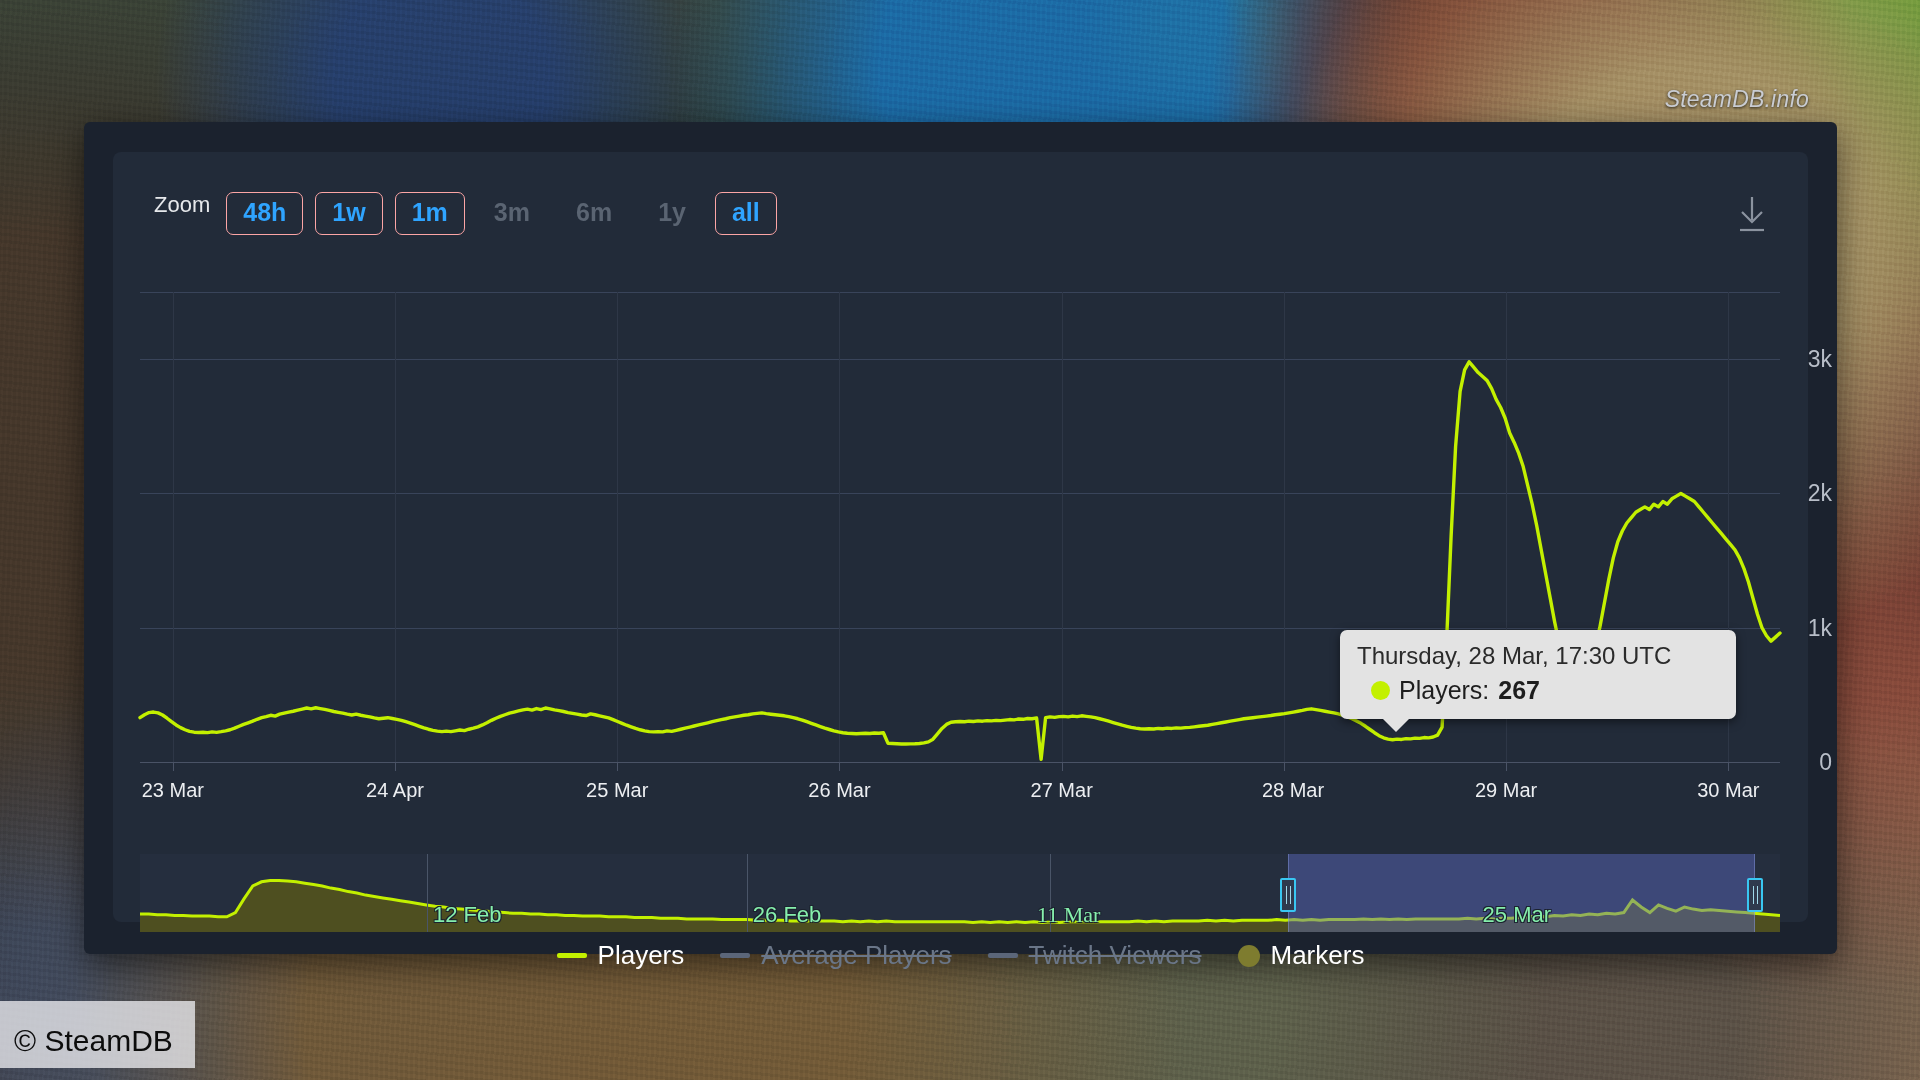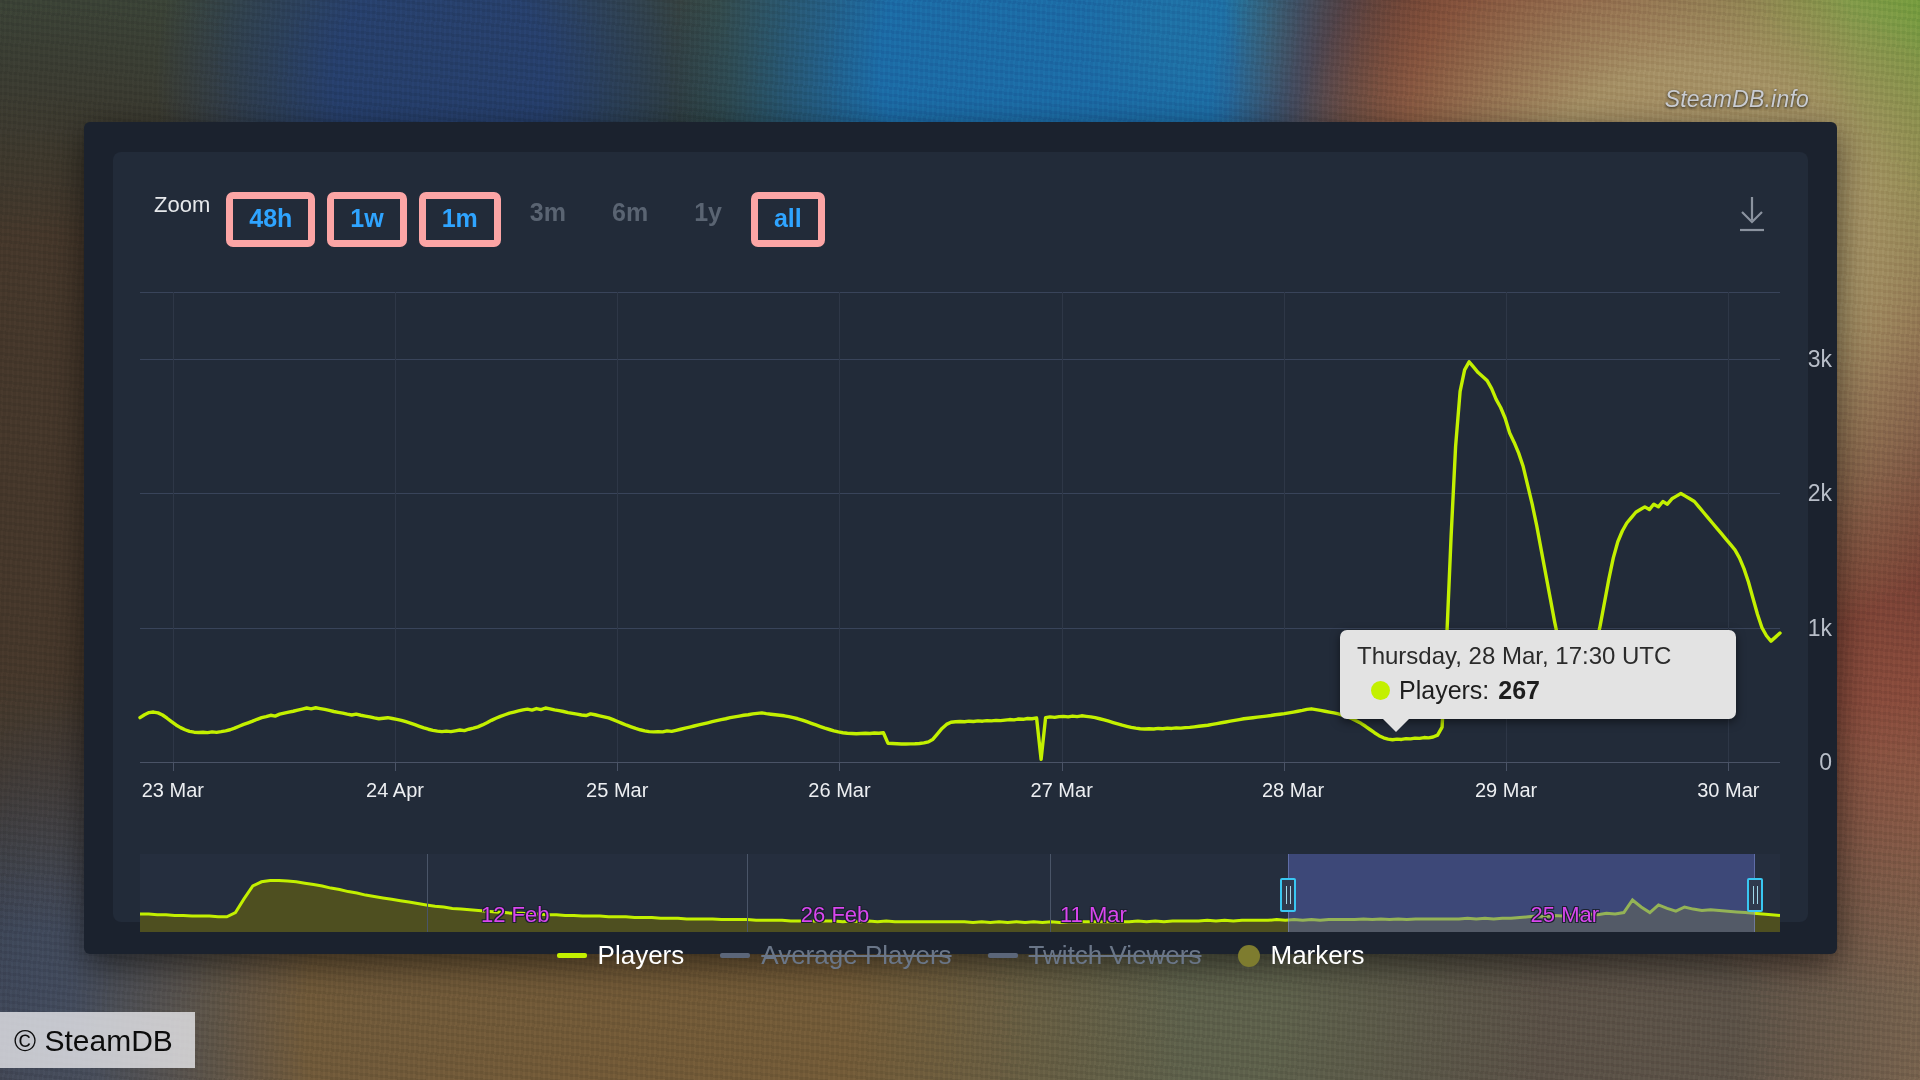--- a/index.html
+++ b/index.html
@@ -86,21 +86,21 @@
   .rbtn {
     font-size: 25px;
     font-weight: bold;
     padding: 7px 16px 9px;
     border-radius: 7px;
     line-height: 1;
     white-space: nowrap;
   }
   .rbtn.on {
     color: #2fa4ff;
-    border: 7px solid #fca5a5;
+    border: 1px solid #fca5a5;
     background: transparent;
     cursor: pointer;
   }
   .rbtn.off {
     color: #5a6472;
     border: 1px solid transparent;
     background: transparent;
     cursor: default;
   }
 
@@ -164,24 +164,23 @@
   }
   #navsvg { position: absolute; inset: 0; }
   .navdiv {
     position: absolute; top: 0; bottom: 0;
     width: 1px; background: #4a5568;
   }
   .navlabel {
     position: absolute;
     bottom: 4px;
     font-size: 22px;
-    color: #d946ef;
+    color: #86efac;
     text-shadow: 1px 1px 0 #1b222e, -1px 1px 0 #1b222e, 1px -1px 0 #1b222e, -1px -1px 0 #1b222e;
     white-space: nowrap;
-    margin-left: 48px;
   }
   #navsel {
     position: absolute; top: 0; bottom: 0;
     background: rgba(90,104,190,0.45);
     border-left: 1px solid rgba(160,180,255,.35);
     border-right: 1px solid rgba(160,180,255,.35);
     cursor: move;
   }
   .navhandle {
     position: absolute;
@@ -261,21 +260,21 @@
     border-top: 14px solid #e3e3e3;
   }
 
   
   #watermark {
     position: absolute;
     left: 0; bottom: 12px;
     background: rgba(235,235,238,0.78);
     color: #0c0c0c;
     font-size: 30px;
-    padding: 12px 22px 10px 14px;
+    padding: 23px 22px 10px 14px;
     white-space: nowrap;
   }
 </style>
 </head>
 <body>
 
 <div id="bg"></div>
 
 <div id="panel">
 
@@ -350,21 +349,21 @@
       <svg id="navsvg" viewBox="0 0 1640 78" preserveAspectRatio="none">
           <path d="M0,78 L0.00,60.00 L8.68,60.00 L17.35,60.70 L26.03,60.70 L34.71,61.40 L43.39,61.40 L52.06,62.10 L60.74,62.10 L69.42,62.10 L78.10,62.80 L86.77,62.80 L95.45,58.60 L104.13,44.60 L112.80,32.00 L121.48,27.80 L130.16,26.40 L138.84,26.40 L147.51,27.10 L156.19,27.80 L164.87,29.20 L173.54,30.60 L182.22,32.00 L190.90,34.10 L199.58,35.50 L208.25,37.60 L216.93,39.00 L225.61,41.10 L234.29,42.50 L242.96,43.90 L251.64,45.30 L260.32,46.70 L268.99,48.10 L277.67,49.50 L286.35,50.90 L295.03,52.30 L303.70,53.00 L312.38,54.40 L321.06,55.10 L329.74,55.80 L338.41,56.50 L347.09,57.20 L355.77,57.90 L364.44,58.60 L373.12,59.30 L381.80,59.30 L390.48,60.00 L399.15,60.00 L407.83,60.70 L416.51,60.70 L425.19,61.40 L433.86,61.40 L442.54,62.10 L451.22,62.10 L459.89,62.10 L468.57,62.80 L477.25,62.80 L485.93,62.80 L494.60,63.50 L503.28,63.50 L511.96,63.50 L520.63,64.20 L529.31,64.20 L537.99,64.20 L546.67,64.90 L555.34,64.90 L564.02,64.90 L572.70,64.90 L581.38,65.60 L590.05,65.60 L598.73,65.60 L607.41,65.60 L616.08,66.30 L624.76,66.30 L633.44,66.30 L642.12,66.30 L650.79,67.00 L659.47,67.00 L668.15,67.00 L676.83,67.00 L685.50,67.00 L694.18,67.00 L702.86,67.70 L711.53,67.00 L720.21,67.70 L728.89,67.00 L737.57,67.70 L746.24,67.00 L754.92,67.70 L763.60,67.70 L772.28,67.70 L780.95,67.70 L789.63,67.70 L798.31,67.70 L806.98,67.70 L815.66,67.70 L824.34,67.70 L833.02,68.40 L841.69,67.70 L850.37,68.40 L859.05,67.70 L867.72,68.40 L876.40,67.70 L885.08,68.40 L893.76,67.70 L902.43,68.40 L911.11,67.70 L919.79,68.40 L928.47,67.70 L937.14,67.70 L945.82,67.70 L954.50,67.70 L963.17,67.70 L971.85,67.70 L980.53,67.70 L989.21,67.70 L997.88,67.00 L1006.56,67.70 L1015.24,67.00 L1023.92,67.70 L1032.59,67.00 L1041.27,67.00 L1049.95,67.00 L1058.62,67.00 L1067.30,66.30 L1075.98,67.00 L1084.66,66.30 L1093.33,67.00 L1102.01,66.30 L1110.69,66.30 L1119.37,66.30 L1128.04,66.30 L1136.72,65.60 L1145.40,66.30 L1154.07,65.60 L1162.75,66.30 L1171.43,65.60 L1180.11,66.30 L1188.78,65.60 L1197.46,65.60 L1206.14,65.60 L1214.81,65.60 L1223.49,64.90 L1232.17,65.60 L1240.85,64.90 L1249.52,65.60 L1258.20,64.90 L1266.88,65.60 L1275.56,64.90 L1284.23,64.90 L1292.91,64.90 L1301.59,64.90 L1310.26,64.90 L1318.94,64.90 L1327.62,64.20 L1336.30,64.90 L1344.97,64.20 L1353.65,64.90 L1362.33,64.20 L1371.01,64.20 L1379.68,63.50 L1388.36,62.80 L1397.04,62.10 L1405.71,62.80 L1414.39,61.40 L1423.07,62.10 L1431.75,60.70 L1440.42,61.40 L1449.10,60.00 L1457.78,60.70 L1466.46,59.30 L1475.13,60.00 L1483.81,58.60 L1492.49,46.00 L1501.16,53.00 L1509.84,58.60 L1518.52,50.90 L1527.20,54.40 L1535.87,57.20 L1544.55,53.00 L1553.23,55.10 L1561.90,56.50 L1570.58,55.80 L1579.26,56.50 L1587.94,57.20 L1596.61,57.90 L1605.29,58.60 L1613.97,59.30 L1622.65,60.00 L1631.32,60.70 L1640.00,61.40 L1640,78 Z" fill="#4e4f20"></path>
           <path d="M0.00,60.00 L8.68,60.00 L17.35,60.70 L26.03,60.70 L34.71,61.40 L43.39,61.40 L52.06,62.10 L60.74,62.10 L69.42,62.10 L78.10,62.80 L86.77,62.80 L95.45,58.60 L104.13,44.60 L112.80,32.00 L121.48,27.80 L130.16,26.40 L138.84,26.40 L147.51,27.10 L156.19,27.80 L164.87,29.20 L173.54,30.60 L182.22,32.00 L190.90,34.10 L199.58,35.50 L208.25,37.60 L216.93,39.00 L225.61,41.10 L234.29,42.50 L242.96,43.90 L251.64,45.30 L260.32,46.70 L268.99,48.10 L277.67,49.50 L286.35,50.90 L295.03,52.30 L303.70,53.00 L312.38,54.40 L321.06,55.10 L329.74,55.80 L338.41,56.50 L347.09,57.20 L355.77,57.90 L364.44,58.60 L373.12,59.30 L381.80,59.30 L390.48,60.00 L399.15,60.00 L407.83,60.70 L416.51,60.70 L425.19,61.40 L433.86,61.40 L442.54,62.10 L451.22,62.10 L459.89,62.10 L468.57,62.80 L477.25,62.80 L485.93,62.80 L494.60,63.50 L503.28,63.50 L511.96,63.50 L520.63,64.20 L529.31,64.20 L537.99,64.20 L546.67,64.90 L555.34,64.90 L564.02,64.90 L572.70,64.90 L581.38,65.60 L590.05,65.60 L598.73,65.60 L607.41,65.60 L616.08,66.30 L624.76,66.30 L633.44,66.30 L642.12,66.30 L650.79,67.00 L659.47,67.00 L668.15,67.00 L676.83,67.00 L685.50,67.00 L694.18,67.00 L702.86,67.70 L711.53,67.00 L720.21,67.70 L728.89,67.00 L737.57,67.70 L746.24,67.00 L754.92,67.70 L763.60,67.70 L772.28,67.70 L780.95,67.70 L789.63,67.70 L798.31,67.70 L806.98,67.70 L815.66,67.70 L824.34,67.70 L833.02,68.40 L841.69,67.70 L850.37,68.40 L859.05,67.70 L867.72,68.40 L876.40,67.70 L885.08,68.40 L893.76,67.70 L902.43,68.40 L911.11,67.70 L919.79,68.40 L928.47,67.70 L937.14,67.70 L945.82,67.70 L954.50,67.70 L963.17,67.70 L971.85,67.70 L980.53,67.70 L989.21,67.70 L997.88,67.00 L1006.56,67.70 L1015.24,67.00 L1023.92,67.70 L1032.59,67.00 L1041.27,67.00 L1049.95,67.00 L1058.62,67.00 L1067.30,66.30 L1075.98,67.00 L1084.66,66.30 L1093.33,67.00 L1102.01,66.30 L1110.69,66.30 L1119.37,66.30 L1128.04,66.30 L1136.72,65.60 L1145.40,66.30 L1154.07,65.60 L1162.75,66.30 L1171.43,65.60 L1180.11,66.30 L1188.78,65.60 L1197.46,65.60 L1206.14,65.60 L1214.81,65.60 L1223.49,64.90 L1232.17,65.60 L1240.85,64.90 L1249.52,65.60 L1258.20,64.90 L1266.88,65.60 L1275.56,64.90 L1284.23,64.90 L1292.91,64.90 L1301.59,64.90 L1310.26,64.90 L1318.94,64.90 L1327.62,64.20 L1336.30,64.90 L1344.97,64.20 L1353.65,64.90 L1362.33,64.20 L1371.01,64.20 L1379.68,63.50 L1388.36,62.80 L1397.04,62.10 L1405.71,62.80 L1414.39,61.40 L1423.07,62.10 L1431.75,60.70 L1440.42,61.40 L1449.10,60.00 L1457.78,60.70 L1466.46,59.30 L1475.13,60.00 L1483.81,58.60 L1492.49,46.00 L1501.16,53.00 L1509.84,58.60 L1518.52,50.90 L1527.20,54.40 L1535.87,57.20 L1544.55,53.00 L1553.23,55.10 L1561.90,56.50 L1570.58,55.80 L1579.26,56.50 L1587.94,57.20 L1596.61,57.90 L1605.29,58.60 L1613.97,59.30 L1622.65,60.00 L1631.32,60.70 L1640.00,61.40" fill="none" stroke="#c3f000" stroke-width="3" vector-effect="non-scaling-stroke"></path>
         </svg>
       <div id="navsel" style="left: 1148px; width: 467.4px;"></div>
     <div class="navdiv" style="left: 287px;"></div>
         <div class="navdiv" style="left: 606.8px;"></div>
         <div class="navdiv" style="left: 910.2px;"></div>
         <div class="navlabel" style="left: 293px;">12 Feb</div>
         <div class="navlabel" style="left: 612.8px;">26 Feb</div>
-        <div class="navlabel" style="left: 872px;">11 Mar</div>
+        <div class="navlabel" style="left: 897px; font-family: Liberation Serif, serif;">11 Mar</div>
         <div class="navlabel" style="left: 1342.6px;">25 Mar</div>
         <div class="navhandle" style="left: 1140px;">
           <i class="a"></i>
           <i class="b"></i>
         </div>
         <div class="navhandle" style="left: 1607.4px;">
           <i class="a"></i>
           <i class="b"></i>
         </div>
       </div>

